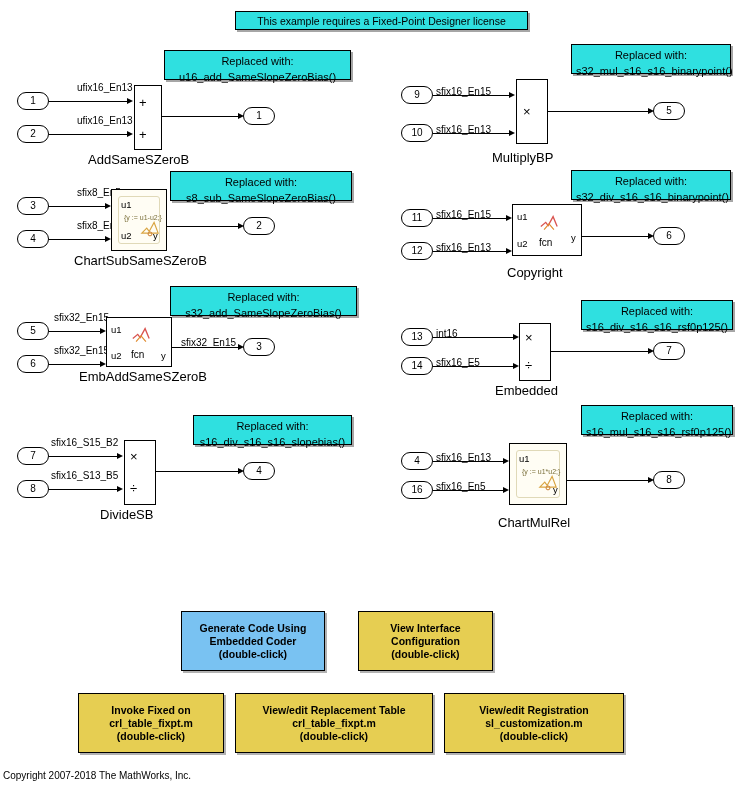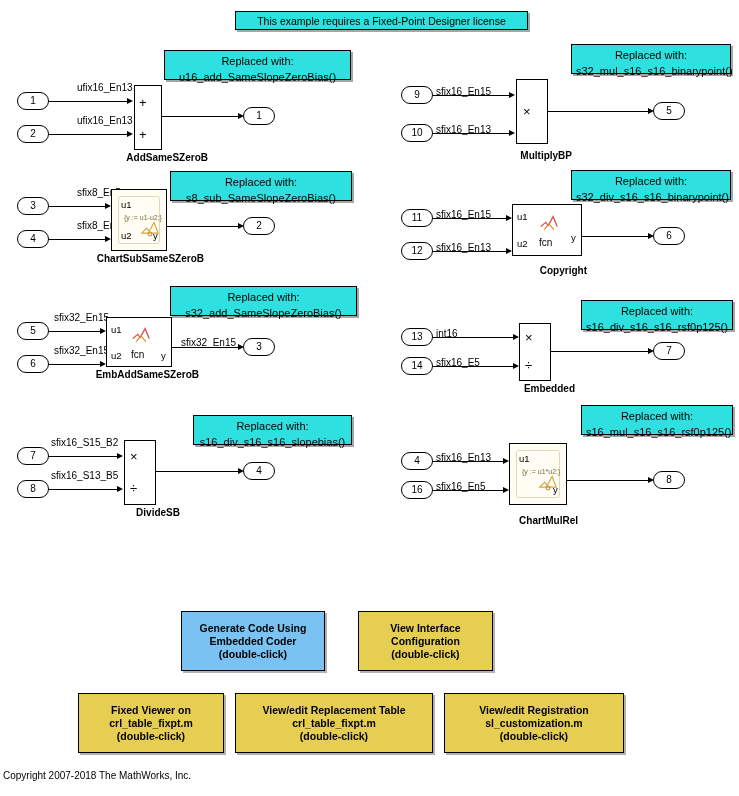--- a/index.html
+++ b/index.html
@@ -90,24 +90,23 @@
     border:1px solid #000;
     background:#fff;
     box-sizing:border-box;
   }
   .fcnblock .lbl { position:absolute; font-size:9.5px; }
   .fcnblock .fcn { position:absolute; font-size:10px; }
 
   
   .blockname {
     position:absolute;
-    font-size:10px;
-    text-align:right;
+    font-size:13px;
+    text-align:left;
     white-space:nowrap;
-    font-weight:bold;
   }
 
   
   .siglabel {
     position:absolute;
     font-size:10px;
     white-space:nowrap;
   }
 
   
@@ -368,21 +367,21 @@
 
 
   <div class="pbtn blue" style="left:178px; top:611px; width:144px; height:60px;">Generate Code Using
 Embedded Coder
 (double-click)</div>
 
   <div class="pbtn gold" style="left:355px; top:611px; width:135px; height:60px;">View Interface
 Configuration
 (double-click)</div>
 
-  <div class="pbtn gold" style="left:75px; top:693px; width:146px; height:60px;">Fixed Viewer on
+  <div class="pbtn gold" style="left:75px; top:693px; width:146px; height:60px;">Invoke Fixed on
 crl_table_fixpt.m
 (double-click)</div>
 
   <div class="pbtn gold" style="left:232px; top:693px; width:198px; height:60px;">View/edit Replacement Table
 crl_table_fixpt.m
 (double-click)</div>
 
   <div class="pbtn gold" style="left:441px; top:693px; width:180px; height:60px;">View/edit Registration
 sl_customization.m
 (double-click)</div>

